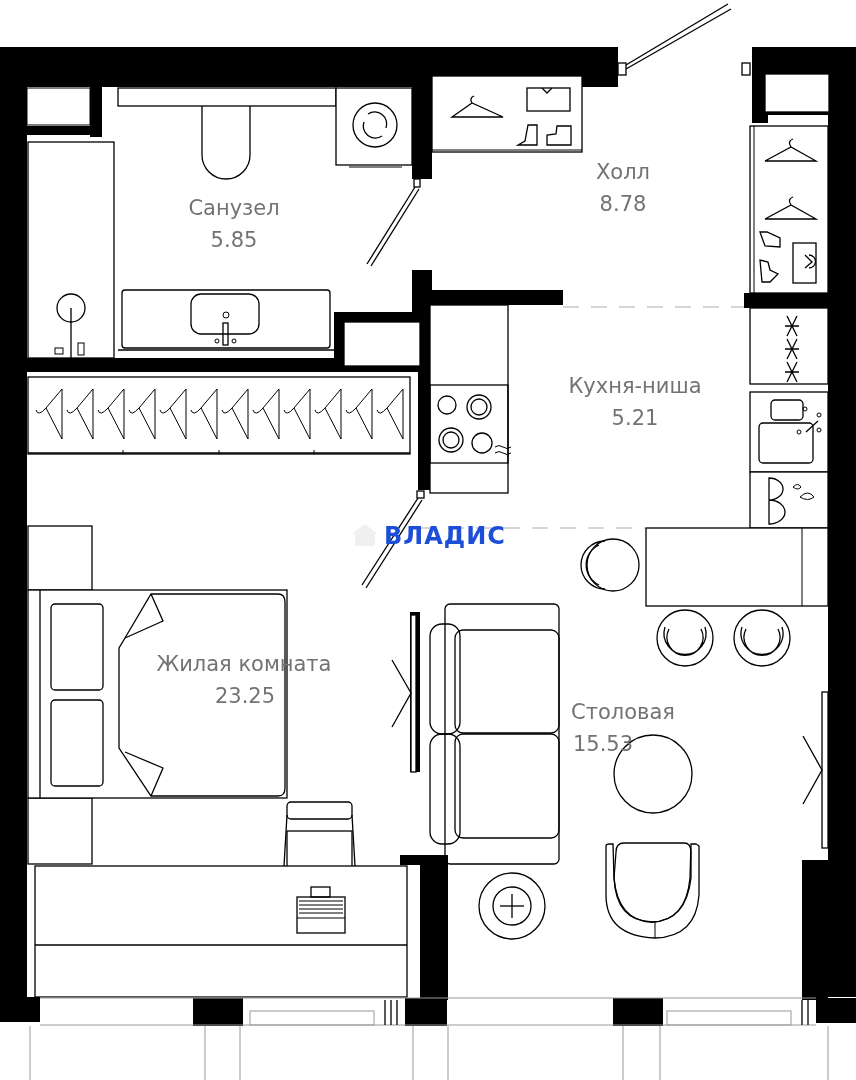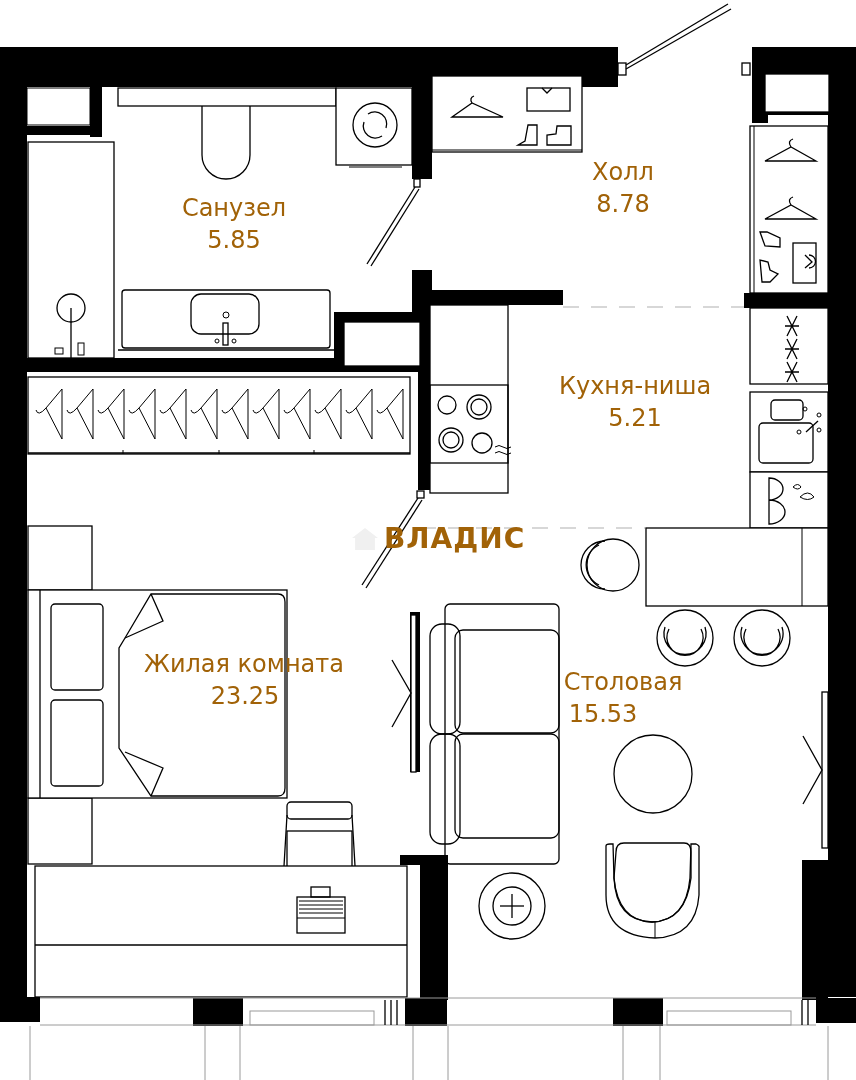--- a/index.html
+++ b/index.html
@@ -4,23 +4,23 @@
 <style>
   html, body { margin:0; padding:0; background:#ffffff; }
   body { width:856px; height:1080px; position:relative; overflow:hidden; font-family:"DejaVu Sans", sans-serif; }
   svg.plan { position:absolute; left:0; top:0; width:856px; height:1080px; }
   .wall { fill:#000000; }
   .ln { fill:none; stroke:#000000; stroke-width:1.3; }
   .ln-thin { fill:none; stroke:#000000; stroke-width:1; }
   .ln-grey { fill:none; stroke:#9a9a9a; stroke-width:1; }
   .dash { fill:none; stroke:#b0b0b0; stroke-width:1.2; stroke-dasharray:16 12; }
   .fur { fill:#ffffff; stroke:#000000; stroke-width:1.3; }
-  .room-label { position:absolute; font-family:"DejaVu Sans", sans-serif; font-size:24px; color:#a16207; text-align:center; line-height:32px; white-space:nowrap; transform:translateX(-50%); }
+  .room-label { position:absolute; font-family:"DejaVu Sans", sans-serif; font-size:21px; color:#737373; text-align:center; line-height:32px; white-space:nowrap; transform:translateX(-50%); }
   .room-label .nm, .room-label .ar { display:block; }
-  .watermark { position:absolute; left:352px; top:522px; font-family:"DejaVu Sans", sans-serif; font-weight:bold; font-size:28px; color:#a16207; letter-spacing:1px; }
+  .watermark { position:absolute; left:352px; top:522px; font-family:"DejaVu Sans", sans-serif; font-weight:bold; font-size:24px; color:#1d4ed8; letter-spacing:1px; }
   .watermark .house { display:inline-block; width:26px; height:22px; background:#f0f0f0; margin-right:6px; vertical-align:-2px; clip-path:polygon(50% 0,100% 45%,88% 45%,88% 100%,12% 100%,12% 45%,0 45%); }
 </style>
 </head>
 <body>
 
 <svg class="plan" viewBox="0 0 856 1080" xmlns="http://www.w3.org/2000/svg">
 
   <g>
 
     <rect class="wall" x="0" y="47" width="618" height="40"></rect>
@@ -295,16 +295,16 @@
   <span class="ar">8.78</span>
 </div>
 <div class="room-label" style="left:623px; top:370px;margin-left:12px;">
   <span class="nm">Кухня-ниша</span>
   <span class="ar">5.21</span>
 </div>
 <div class="room-label" style="left:244px; top:648px;">
   <span class="nm">Жилая комната</span>
   <span class="ar" style="padding-left:2px">23.25</span>
 </div>
-<div class="room-label" style="left:623px; top:666px;">
+<div class="room-label" style="left:623px; top:696px;">
   <span class="nm">Столовая</span>
   <span class="ar" style="margin-left:-40px">15.53</span>
 </div>
 
 </body></html>

